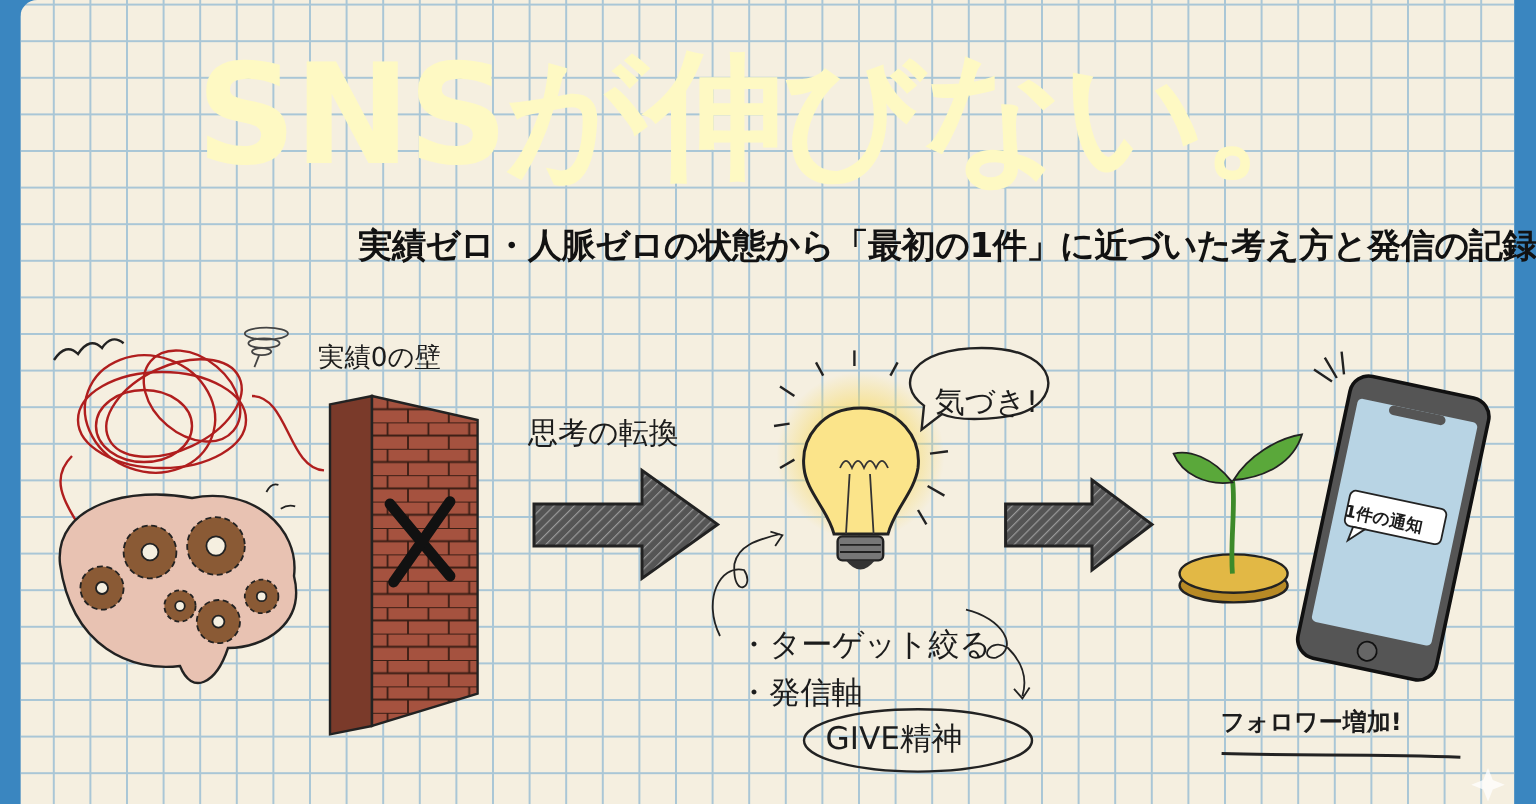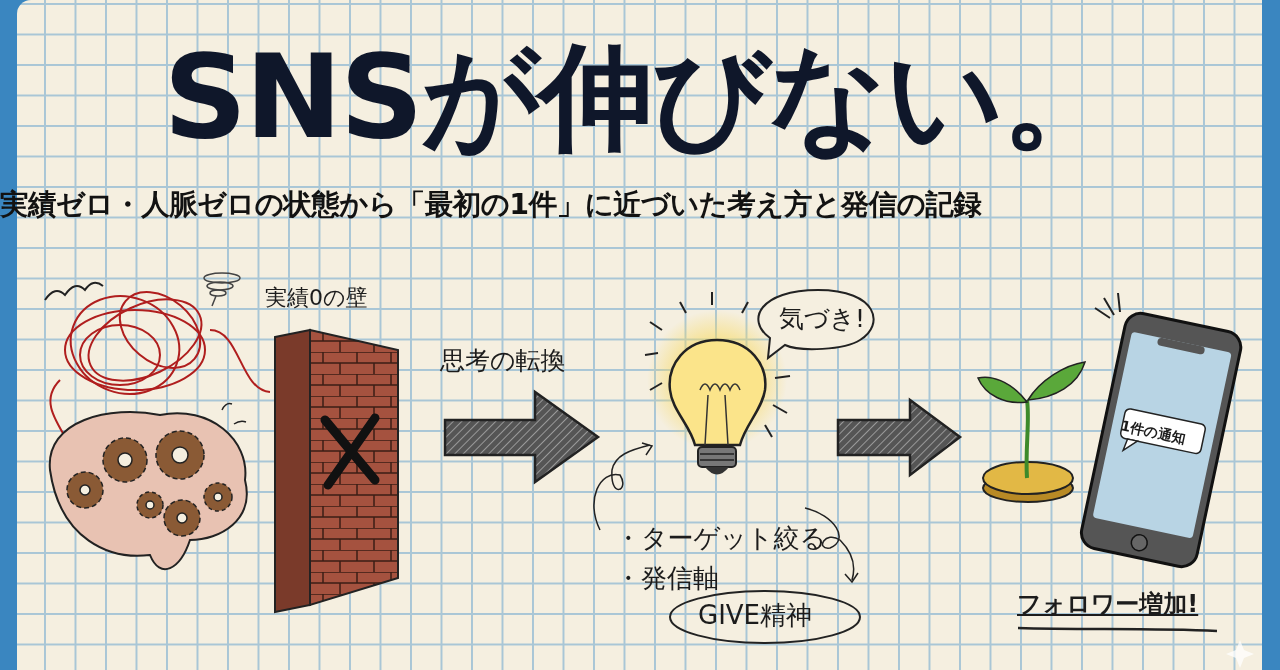--- a/index.html
+++ b/index.html
@@ -8,31 +8,31 @@
   .paper { position:absolute; left:17px; top:0; width:1245px; height:670px;
            background-color:#f5efe0;
            background-image:
              linear-gradient(to right, #a9c6d6 1.5px, transparent 1.5px),
              linear-gradient(to bottom, #a9c6d6 1.5px, transparent 1.5px);
            background-size:30.5px 30.5px;
            background-position:27px 3px;
            border-top-left-radius:14px; }
   .abs { position:absolute; }
   .title { left:0; width:1280px; top:22px; text-align:center; font-weight:900; font-size:116px;
-           line-height:150px; color:#0f172a; letter-spacing:-2px; font-family:"DejaVu Sans", sans-serif; }
-  .subtitle { left:0; width:1280px; top:186px; text-align:left; font-weight:bold; font-size:28.5px;
+           line-height:150px; color:#fef9c3; letter-spacing:-2px; font-family:"DejaVu Sans", sans-serif; }
+  .subtitle { left:0; width:1280px; top:186px; text-align:right; font-weight:bold; font-size:28.5px;
               color:#121212; letter-spacing:-0.5px; }
   .hand { font-family:"DejaVu Sans", sans-serif; color:#1c1c1c; }
   .lbl-wall { left:265px; top:283px; font-size:22px; }
   .lbl-shift { left:440px; top:344px; font-size:25px;font-family:Liberation Serif, serif; }
-  .bubble-text { left:772px; top:302px; font-size:25px; width:100px; text-align:center; }
+  .bubble-text { left:772px; top:318px; font-size:25px; width:100px; text-align:center; }
   .bullets { left:615px; top:518px; font-size:26px; line-height:40px; }
-  .give-text { left:688px; top:598px; font-size:26px;margin-left:10px; }
+  .give-text { left:688px; top:598px; font-size:26px; }
   .phone-text { left:1120px; top:424px; font-size:14px; transform:rotate(12deg); font-weight:bold; }
-  .followers { left:1017px; top:588px; font-size:24px; font-weight:bold;text-decoration:underline; }
+  .followers { left:1017px; top:588px; font-size:20px; font-weight:bold; }
   svg { position:absolute; left:0; top:0; }
 </style>
 </head>
 <body>
 
 <div class="paper"></div>
 
 <svg width="1280" height="670">
   <defs>
     <pattern id="hatch" width="6" height="6" patternUnits="userSpaceOnUse" patternTransform="rotate(45)">

